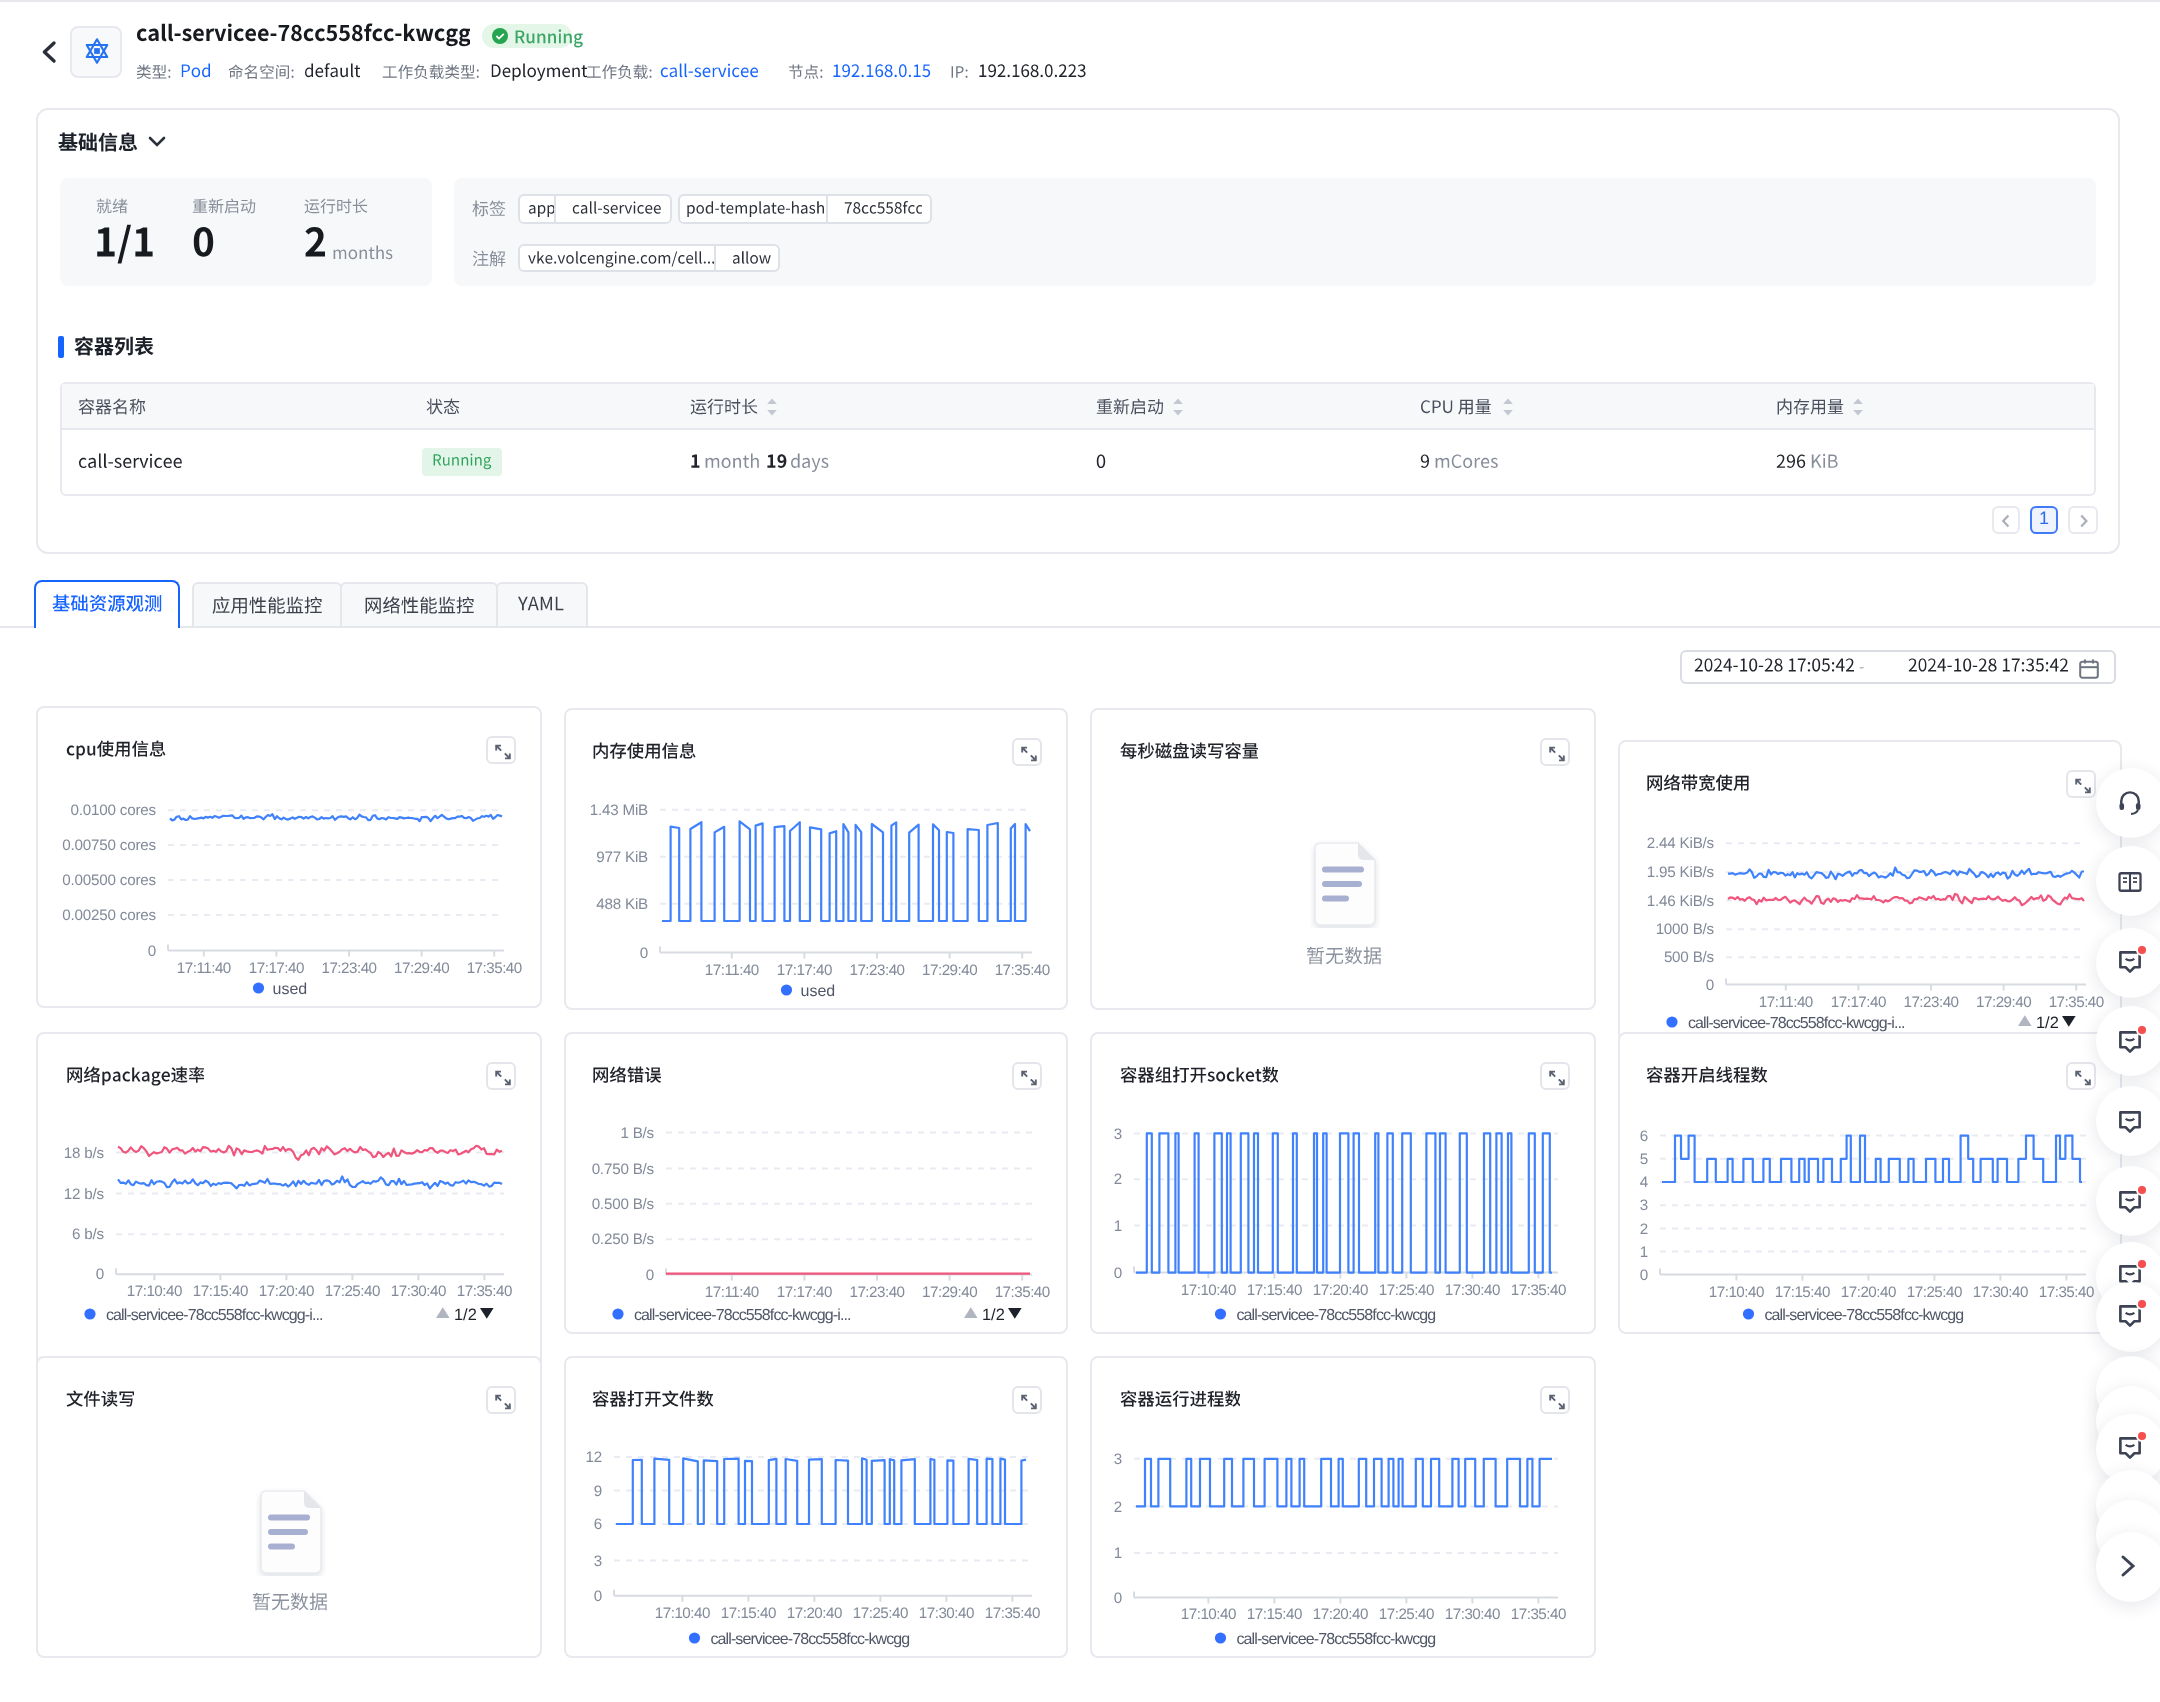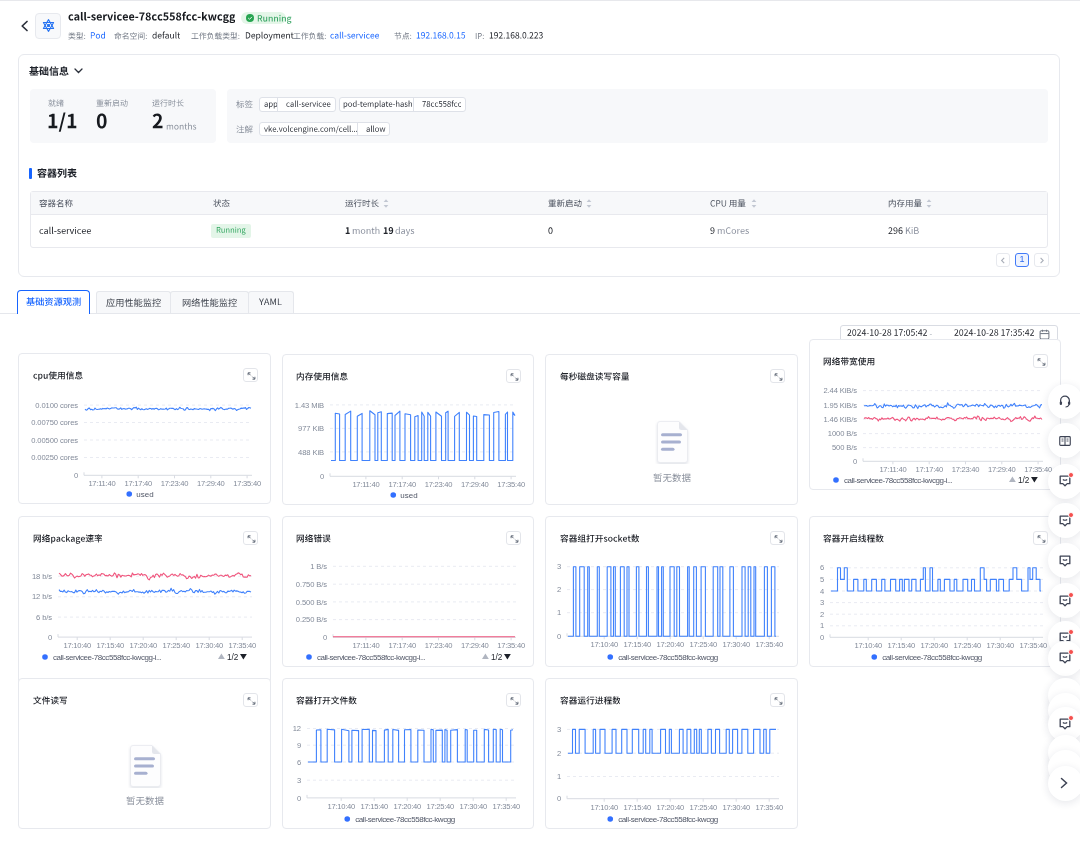--- a/index.html
+++ b/index.html
@@ -321,21 +321,21 @@
 <path d="M2.5 4 a2.5 2.5 0 0 1 2.5 -2.5 H24 L32.5 10 V40 a2.5 2.5 0 0 1 -2.5 2.5 H5 a2.5 2.5 0 0 1 -2.5 -2.5 Z" fill="#fdfdfe" stroke="#e9eaef" stroke-width="0.8" filter="url(#ds)"></path>
 <path d="M24 1.5 L32.5 10 H26.5 a2.5 2.5 0 0 1 -2.5 -2.5 Z" fill="#e4e6ec"></path>
 <rect x="6" y="13.3" width="21" height="3" rx="1.5" fill="#a7b0d0"></rect>
 <rect x="6" y="20.5" width="20" height="3" rx="1.5" fill="#a7b0d0"></rect>
 <rect x="6" y="27.7" width="13.5" height="3" rx="1.5" fill="#a7b0d0"></rect>
 </svg>
     <svg style="position:absolute;left:107.0px;top:117.2px" width="38.0" height="12.3" viewBox="0 0 38.0 12.3">
       <path d="M5.4 1V2.4C5.4 3.2 5.3 4.2 4.7 5C4.8 5.1 5.1 5.3 5.2 5.4C5.7 4.8 5.9 3.9 6 3.1H7.3V5.4H7.9V3.1H9V2.5H6V2.5V1.5C7 1.4 8 1.3 8.8 1L8.4 0.5C7.7 0.8 6.4 0.9 5.4 1ZM2.3 7.4H7.2V8.2H2.3ZM2.3 6.9V6.1H7.2V6.9ZM1.7 5.6V9.1H2.3V8.8H7.2V9.1H7.9V5.6ZM0.5 4.2 0.6 4.8 2.8 4.5V5.4H3.4V4.4L4.9 4.3L4.9 3.7L3.4 3.9V3.2H4.9V2.6H3.4V2H2.8V2.6H1.5C1.8 2.3 2.1 1.9 2.3 1.6H4.9V1H2.7L2.9 0.6L2.2 0.4C2.1 0.6 2 0.8 1.9 1H0.5V1.6H1.6C1.4 1.9 1.2 2.1 1.1 2.2C0.9 2.5 0.8 2.6 0.6 2.7C0.7 2.8 0.8 3.2 0.8 3.3C0.9 3.2 1.2 3.2 1.6 3.2H2.8V4Z M10.6 1V1.7H13.7C13.7 2.4 13.7 3.1 13.6 3.8H10V4.5H13.4C13 6.2 12.1 7.7 9.9 8.5C10.1 8.7 10.3 8.9 10.4 9.1C12.8 8.1 13.8 6.4 14.2 4.5H14.4V7.8C14.4 8.7 14.6 8.9 15.6 8.9C15.8 8.9 17.2 8.9 17.4 8.9C18.3 8.9 18.5 8.5 18.6 7C18.4 6.9 18.1 6.8 17.9 6.7C17.9 8 17.8 8.2 17.3 8.2C17 8.2 15.9 8.2 15.7 8.2C15.2 8.2 15.1 8.1 15.1 7.8V4.5H18.5V3.8H14.3C14.4 3.1 14.4 2.4 14.4 1.7H18V1Z M23.2 0.6C23 0.9 22.7 1.5 22.5 1.8L23 2.1C23.2 1.7 23.5 1.3 23.8 0.8ZM19.8 0.8C20.1 1.2 20.3 1.7 20.4 2.1L21 1.8C20.9 1.5 20.6 1 20.4 0.6ZM22.9 5.9C22.7 6.4 22.4 6.8 22 7.2C21.7 7 21.3 6.8 20.9 6.6C21.1 6.4 21.2 6.2 21.3 5.9ZM20 6.9C20.5 7.1 21 7.3 21.5 7.6C20.9 8 20.2 8.3 19.4 8.5C19.5 8.6 19.7 8.9 19.7 9C20.6 8.8 21.4 8.4 22.1 7.9C22.4 8.1 22.7 8.3 22.9 8.4L23.4 8C23.2 7.8 22.9 7.6 22.6 7.5C23.1 6.9 23.5 6.3 23.7 5.4L23.3 5.3L23.2 5.3H21.6L21.9 4.8L21.2 4.7C21.1 4.9 21.1 5.1 21 5.3H19.7V5.9H20.7C20.5 6.3 20.2 6.6 20 6.9ZM21.4 0.4V2.1H19.5V2.7H21.2C20.8 3.4 20 3.9 19.4 4.2C19.5 4.4 19.7 4.6 19.8 4.8C20.3 4.5 21 3.9 21.4 3.4V4.5H22.1V3.2C22.6 3.6 23.1 4 23.4 4.2L23.8 3.7C23.6 3.6 22.7 3 22.2 2.7H24V2.1H22.1V0.4ZM25 0.5C24.7 2.1 24.3 3.7 23.6 4.7C23.7 4.8 24 5 24.1 5.2C24.4 4.8 24.6 4.4 24.8 3.9C25 4.9 25.2 5.7 25.6 6.5C25.1 7.4 24.3 8.1 23.3 8.6C23.4 8.7 23.6 9 23.7 9.1C24.7 8.6 25.4 8 25.9 7.1C26.4 7.9 27 8.6 27.7 9C27.9 8.9 28.1 8.6 28.2 8.5C27.4 8 26.8 7.4 26.3 6.5C26.8 5.5 27.2 4.3 27.4 2.9H28V2.2H25.3C25.4 1.7 25.5 1.1 25.6 0.6ZM26.7 2.9C26.5 4 26.3 4.9 26 5.7C25.6 4.9 25.3 3.9 25.2 2.9Z M33.1 6.1V9.1H33.7V8.7H36.7V9.1H37.3V6.1H35.5V4.9H37.6V4.3H35.5V3.3H37.3V0.8H32.3V3.7C32.3 5.2 32.2 7.2 31.2 8.7C31.3 8.8 31.6 9 31.8 9.1C32.6 8 32.8 6.3 32.9 4.9H34.8V6.1ZM32.9 1.4H36.6V2.6H32.9ZM32.9 3.3H34.8V4.3H32.9L32.9 3.7ZM33.7 8.2V6.7H36.7V8.2ZM30.1 0.4V2.3H28.9V3H30.1V5C29.6 5.2 29.1 5.3 28.8 5.4L29 6.1L30.1 5.8V8.2C30.1 8.4 30 8.4 29.9 8.4C29.8 8.4 29.4 8.4 29 8.4C29.1 8.6 29.2 8.9 29.2 9.1C29.8 9.1 30.2 9 30.4 8.9C30.7 8.8 30.8 8.6 30.8 8.2V5.5L31.8 5.2L31.7 4.5L30.8 4.8V3H31.8V2.3H30.8V0.4Z" fill="#8b919d"></path>
     </svg>
   </div>
-<div class="card" style="left:808.5px;top:339px;width:252.5px;height:151px">
+<div class="card" style="left:808.5px;top:370px;width:252.5px;height:151px">
     <div style="position:absolute;left:13.5px;top:14px"><svg width="52.2" height="12" viewBox="0 -1 52.2 12">
         <path d="M0.7 0.8V8.4H1.5V6.9C1.7 7 2 7.2 2.1 7.3C2.6 6.8 3 6.1 3.4 5.3C3.6 5.7 3.8 6 4 6.3L4.5 5.7C4.3 5.4 4 5 3.6 4.5C3.9 3.8 4 3 4.2 2.2L3.4 2.1C3.3 2.7 3.2 3.3 3.1 3.8C2.8 3.4 2.5 3 2.1 2.7L1.7 3.1C2.1 3.6 2.5 4.1 2.8 4.6C2.5 5.5 2.1 6.3 1.5 6.8V1.6H7.2V7.3C7.2 7.5 7.1 7.6 6.9 7.6C6.8 7.6 6.2 7.6 5.6 7.5C5.7 7.8 5.9 8.1 5.9 8.4C6.7 8.4 7.2 8.4 7.6 8.2C7.9 8.1 8 7.8 8 7.4V0.8ZM4.2 3.1C4.5 3.6 4.9 4.1 5.3 4.6C5 5.6 4.5 6.4 3.9 6.9C4.1 7 4.4 7.3 4.5 7.4C5.1 6.9 5.5 6.2 5.8 5.4C6 5.8 6.3 6.2 6.4 6.5L7 6C6.8 5.6 6.5 5.1 6.1 4.5C6.3 3.8 6.5 3 6.6 2.2L5.8 2.1C5.8 2.7 5.7 3.2 5.5 3.8C5.3 3.4 5 3 4.7 2.7Z M9 7.2 9.2 8C10 7.7 11.1 7.3 12.1 7L12 6.3C10.9 6.6 9.8 7 9 7.2ZM13.6 0.2C13.3 1.1 12.7 1.9 12 2.5L11.5 2.2C11.3 2.5 11.2 2.7 11 3L10 3.1C10.5 2.4 11 1.5 11.4 0.7L10.6 0.3C10.3 1.3 9.7 2.4 9.5 2.7C9.3 3 9.1 3.2 8.9 3.2C9 3.4 9.2 3.8 9.2 4C9.3 3.9 9.6 3.9 10.5 3.8C10.1 4.3 9.8 4.6 9.7 4.8C9.4 5.1 9.2 5.3 9 5.4C9.1 5.6 9.2 6 9.3 6.1C9.5 6 9.8 5.9 11.9 5.4C11.9 5.2 11.9 4.9 11.9 4.7L10.5 5C11 4.3 11.6 3.6 12 2.8C12.2 3 12.3 3.2 12.4 3.3C12.6 3.1 12.9 2.9 13.1 2.6C13.3 2.9 13.6 3.3 14 3.6C13.3 4 12.6 4.3 11.9 4.5C12 4.6 12.2 5 12.2 5.2C13 5 13.9 4.6 14.6 4.1C15.2 4.6 16 4.9 16.8 5.2C16.9 5 17 4.6 17.1 4.4C16.4 4.2 15.7 4 15.2 3.6C15.9 3 16.4 2.3 16.8 1.4L16.3 1.1L16.1 1.1H14C14.1 0.9 14.3 0.7 14.3 0.4ZM12.7 5.1V8.3H13.4V7.9H15.7V8.3H16.5V5.1ZM13.4 7.1V5.8H15.7V7.1ZM15.7 1.9C15.4 2.4 15 2.8 14.6 3.1C14.1 2.8 13.8 2.4 13.6 1.9L13.6 1.9Z M18 3.2V5H18.8V3.9H21.3V4.8H19V7.6H19.8V5.5H21.3V8.4H22.2V5.5H23.9V6.8C23.9 6.9 23.8 6.9 23.7 6.9C23.6 6.9 23.2 6.9 22.8 6.9C22.9 7.1 23.1 7.4 23.1 7.6C23.7 7.6 24.1 7.6 24.3 7.5C24.6 7.4 24.7 7.2 24.7 6.8V5H25.5V3.2ZM22.2 4.8V3.9H24.6V4.8ZM23.5 0.3V1.3H22.2V0.3H21.3V1.3H20V0.3H19.2V1.3H17.8V2H19.2V2.8H20V2H21.3V2.8H22.2V2H23.5V2.8H24.3V2H25.7V1.3H24.3V0.3Z M27.8 4V6.7H28.6V4.7H32.3V6.7H33.1V4ZM29.8 0.5 30 1.1H26.7V2.8H27.5V1.8H33.4V2.8H34.2V1.1H31.1C30.9 0.8 30.8 0.5 30.6 0.2ZM31.2 2V2.5H29.7V2H28.9V2.5H27.6V3.2H28.9V3.7H29.7V3.2H31.2V3.7H32V3.2H33.3V2.5H32V2ZM29.8 5V5.7C29.8 6.3 29.6 7.2 26.4 7.8C26.6 8 26.9 8.3 27 8.5C29.5 7.9 30.3 7.1 30.6 6.4V7.3C30.6 8.1 30.9 8.3 31.8 8.3C32 8.3 33.1 8.3 33.3 8.3C34.2 8.3 34.4 8 34.5 6.7C34.3 6.6 33.9 6.5 33.8 6.4C33.7 7.4 33.7 7.6 33.3 7.6C33 7.6 32.1 7.6 31.9 7.6C31.5 7.6 31.4 7.5 31.4 7.3V6H30.7C30.7 5.9 30.7 5.8 30.7 5.7V5Z M40 0.4V1.2H37.6V2H40V2.7H37.9V5.2H39.9C39.8 5.6 39.7 6 39.5 6.4C39.1 6.1 38.8 5.7 38.5 5.3L37.8 5.6C38.2 6.1 38.5 6.6 39 6.9C38.6 7.3 38.1 7.5 37.3 7.7C37.5 7.9 37.7 8.2 37.8 8.4C38.7 8.2 39.3 7.8 39.7 7.4C40.6 7.9 41.6 8.2 42.8 8.4C42.9 8.2 43.1 7.8 43.3 7.7C42.1 7.5 41 7.2 40.2 6.8C40.5 6.3 40.6 5.8 40.7 5.2H42.9V2.7H40.8V2H43.2V1.2H40.8V0.4ZM38.6 3.4H40V4.3V4.5H38.6ZM40.8 3.4H42.1V4.5H40.8V4.3ZM37.1 0.3C36.6 1.6 35.8 2.8 34.9 3.7C35.1 3.9 35.3 4.3 35.4 4.5C35.7 4.2 36 3.9 36.2 3.5V8.4H37V2.3C37.4 1.7 37.7 1.1 37.9 0.5Z M44.8 0.9V4C44.8 5.3 44.7 6.8 43.7 7.9C43.9 8 44.3 8.3 44.4 8.4C45 7.7 45.3 6.7 45.5 5.8H47.5V8.3H48.3V5.8H50.5V7.3C50.5 7.5 50.4 7.6 50.2 7.6C50.1 7.6 49.5 7.6 48.9 7.5C49 7.8 49.2 8.1 49.2 8.3C50 8.3 50.5 8.3 50.8 8.2C51.2 8.1 51.3 7.8 51.3 7.4V0.9ZM45.6 1.7H47.5V2.9H45.6ZM50.5 1.7V2.9H48.3V1.7ZM45.6 3.7H47.5V5H45.6C45.6 4.7 45.6 4.3 45.6 4.1ZM50.5 3.7V5H48.3V3.7Z" fill="#20232a"></path>
       </svg></div>
     <div style="position:absolute;right:12px;top:14px;width:15px;height:14px;border:1px solid #e3e5ea;border-radius:3px;background:#fff"><svg width="15" height="14" viewBox="0 0 15 14">
         <path d="M4.1 6.2 V3.8 H6.5 M4.3 4 L6.6 6.3 M10.9 7.8 V10.2 H8.5 M10.7 10 L8.4 7.7" stroke="#5b6372" stroke-width="0.95" fill="none"></path>
       </svg></div>
     <svg width="252.5" height="151" viewBox="0 0 252.5 151" style="position:absolute;left:0;top:0">
       <line x1="53" y1="50.6" x2="233" y2="50.6" stroke="#e9ebf2" stroke-width="1" stroke-dasharray="3,3"></line>
       <text x="47" y="53.2" font-family="Liberation Sans" font-size="7.6" fill="#828a99" text-anchor="end" letter-spacing="-0.1">2.44 KiB/s</text>
       <line x1="53" y1="65.1" x2="233" y2="65.1" stroke="#e9ebf2" stroke-width="1" stroke-dasharray="3,3"></line>

